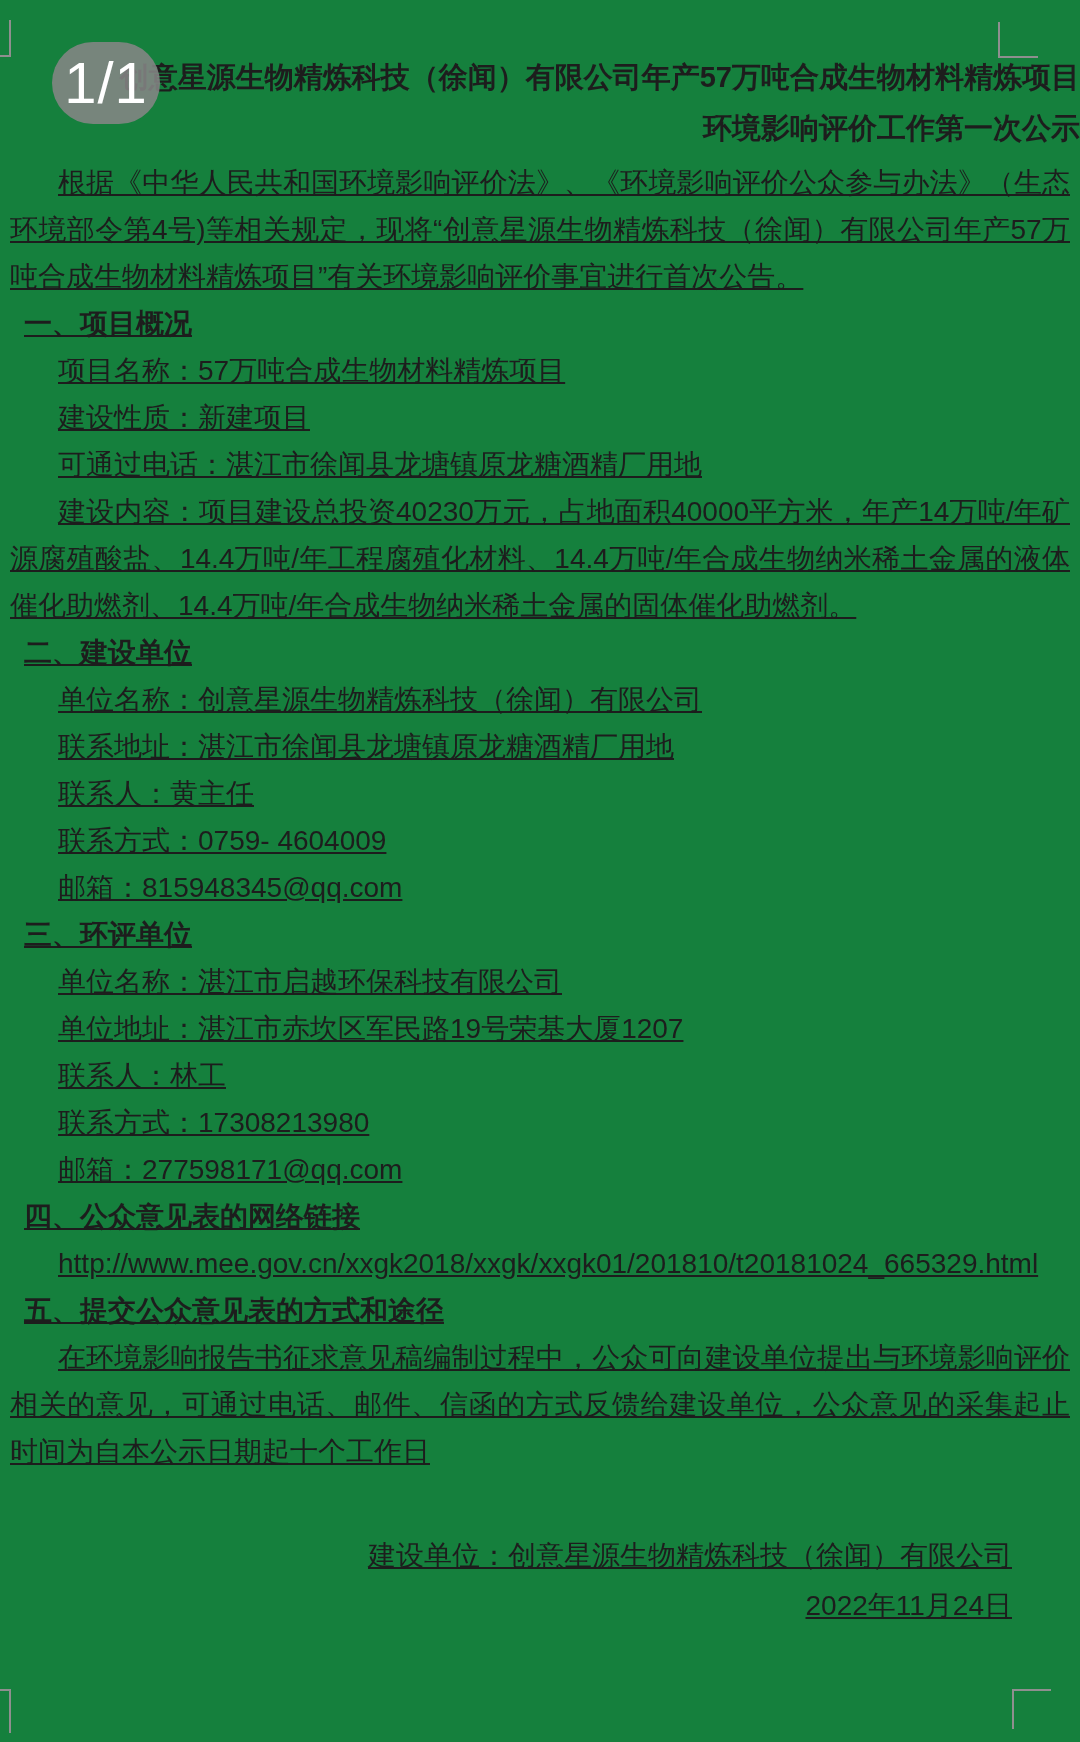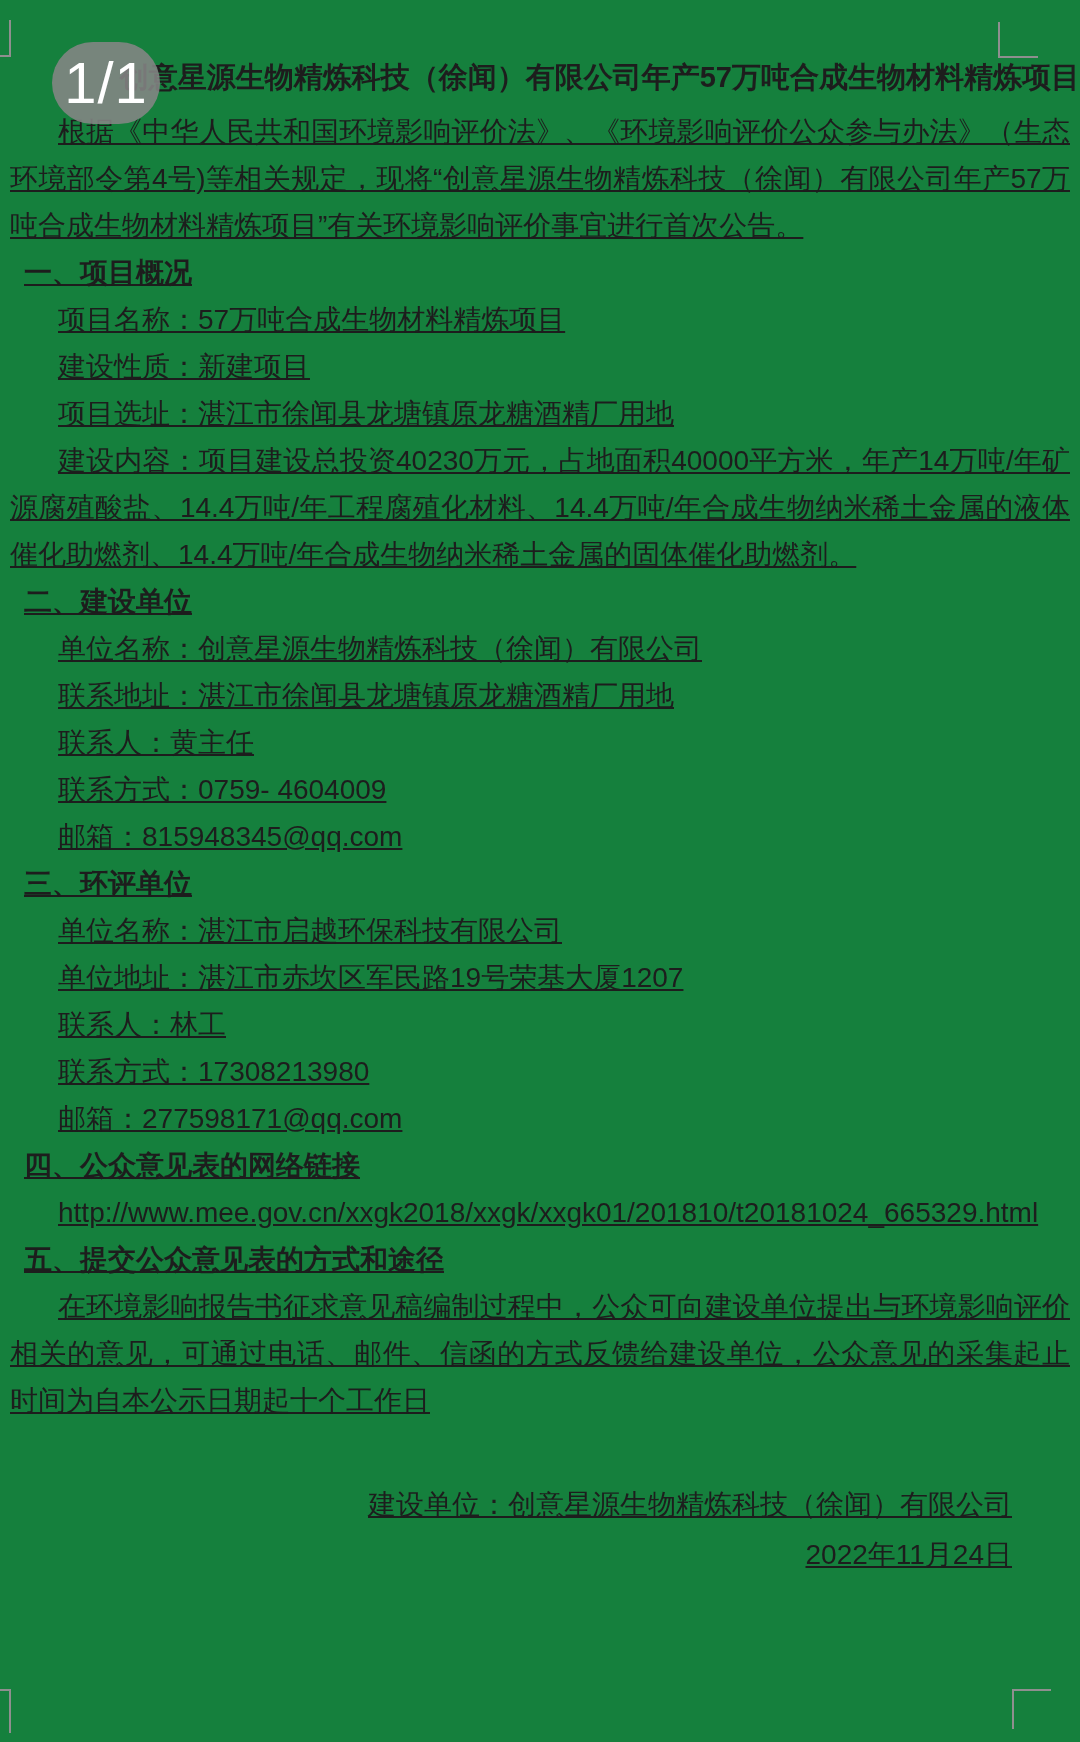--- a/index.html
+++ b/index.html
@@ -38,29 +38,30 @@
 
   <span class="corner tl"></span>
   <span class="corner tr"></span>
   <span class="corner bl"></span>
   <span class="corner br"></span>
 
   <div class="badge">1/1</div>
 
   <div class="title">
     <div>创意星源生物精炼科技（徐闻）有限公司年产57万吨合成生物材料精炼项目</div>
+    <div>环境影响评价工作第一次公示</div>
   </div>
 
   <div class="docbody">
     <p class="para">根据《中华人民共和国环境影响评价法》、《环境影响评价公众参与办法》（生态环境部令第4号)等相关规定，现将“创意星源生物精炼科技（徐闻）有限公司年产57万吨合成生物材料精炼项目”有关环境影响评价事宜进行首次公告。</p>
     <div id="sections">
         <div class="heading">一、项目概况</div>
         <div class="row">项目名称：57万吨合成生物材料精炼项目</div>
         <div class="row">建设性质：新建项目</div>
-        <div class="row">项目选址：湛江市徐闻县龙塘镇原龙糖酒精厂用地</div>
+        <div class="row">可通过电话：湛江市徐闻县龙塘镇原龙糖酒精厂用地</div>
         <div class="para">建设内容：项目建设总投资40230万元，占地面积40000平方米，年产14万吨/年矿源腐殖酸盐、14.4万吨/年工程腐殖化材料、14.4万吨/年合成生物纳米稀土金属的液体催化助燃剂、14.4万吨/年合成生物纳米稀土金属的固体催化助燃剂。</div>
         <div class="heading">二、建设单位</div>
         <div class="row">单位名称：创意星源生物精炼科技（徐闻）有限公司</div>
         <div class="row">联系地址：湛江市徐闻县龙塘镇原龙糖酒精厂用地</div>
         <div class="row">联系人：黄主任</div>
         <div class="row">联系方式：0759- 4604009</div>
         <div class="row">邮箱：815948345@qq.com</div>
         <div class="heading">三、环评单位</div>
         <div class="row">单位名称：湛江市启越环保科技有限公司</div>
         <div class="row">单位地址：湛江市赤坎区军民路19号荣基大厦1207</div>

